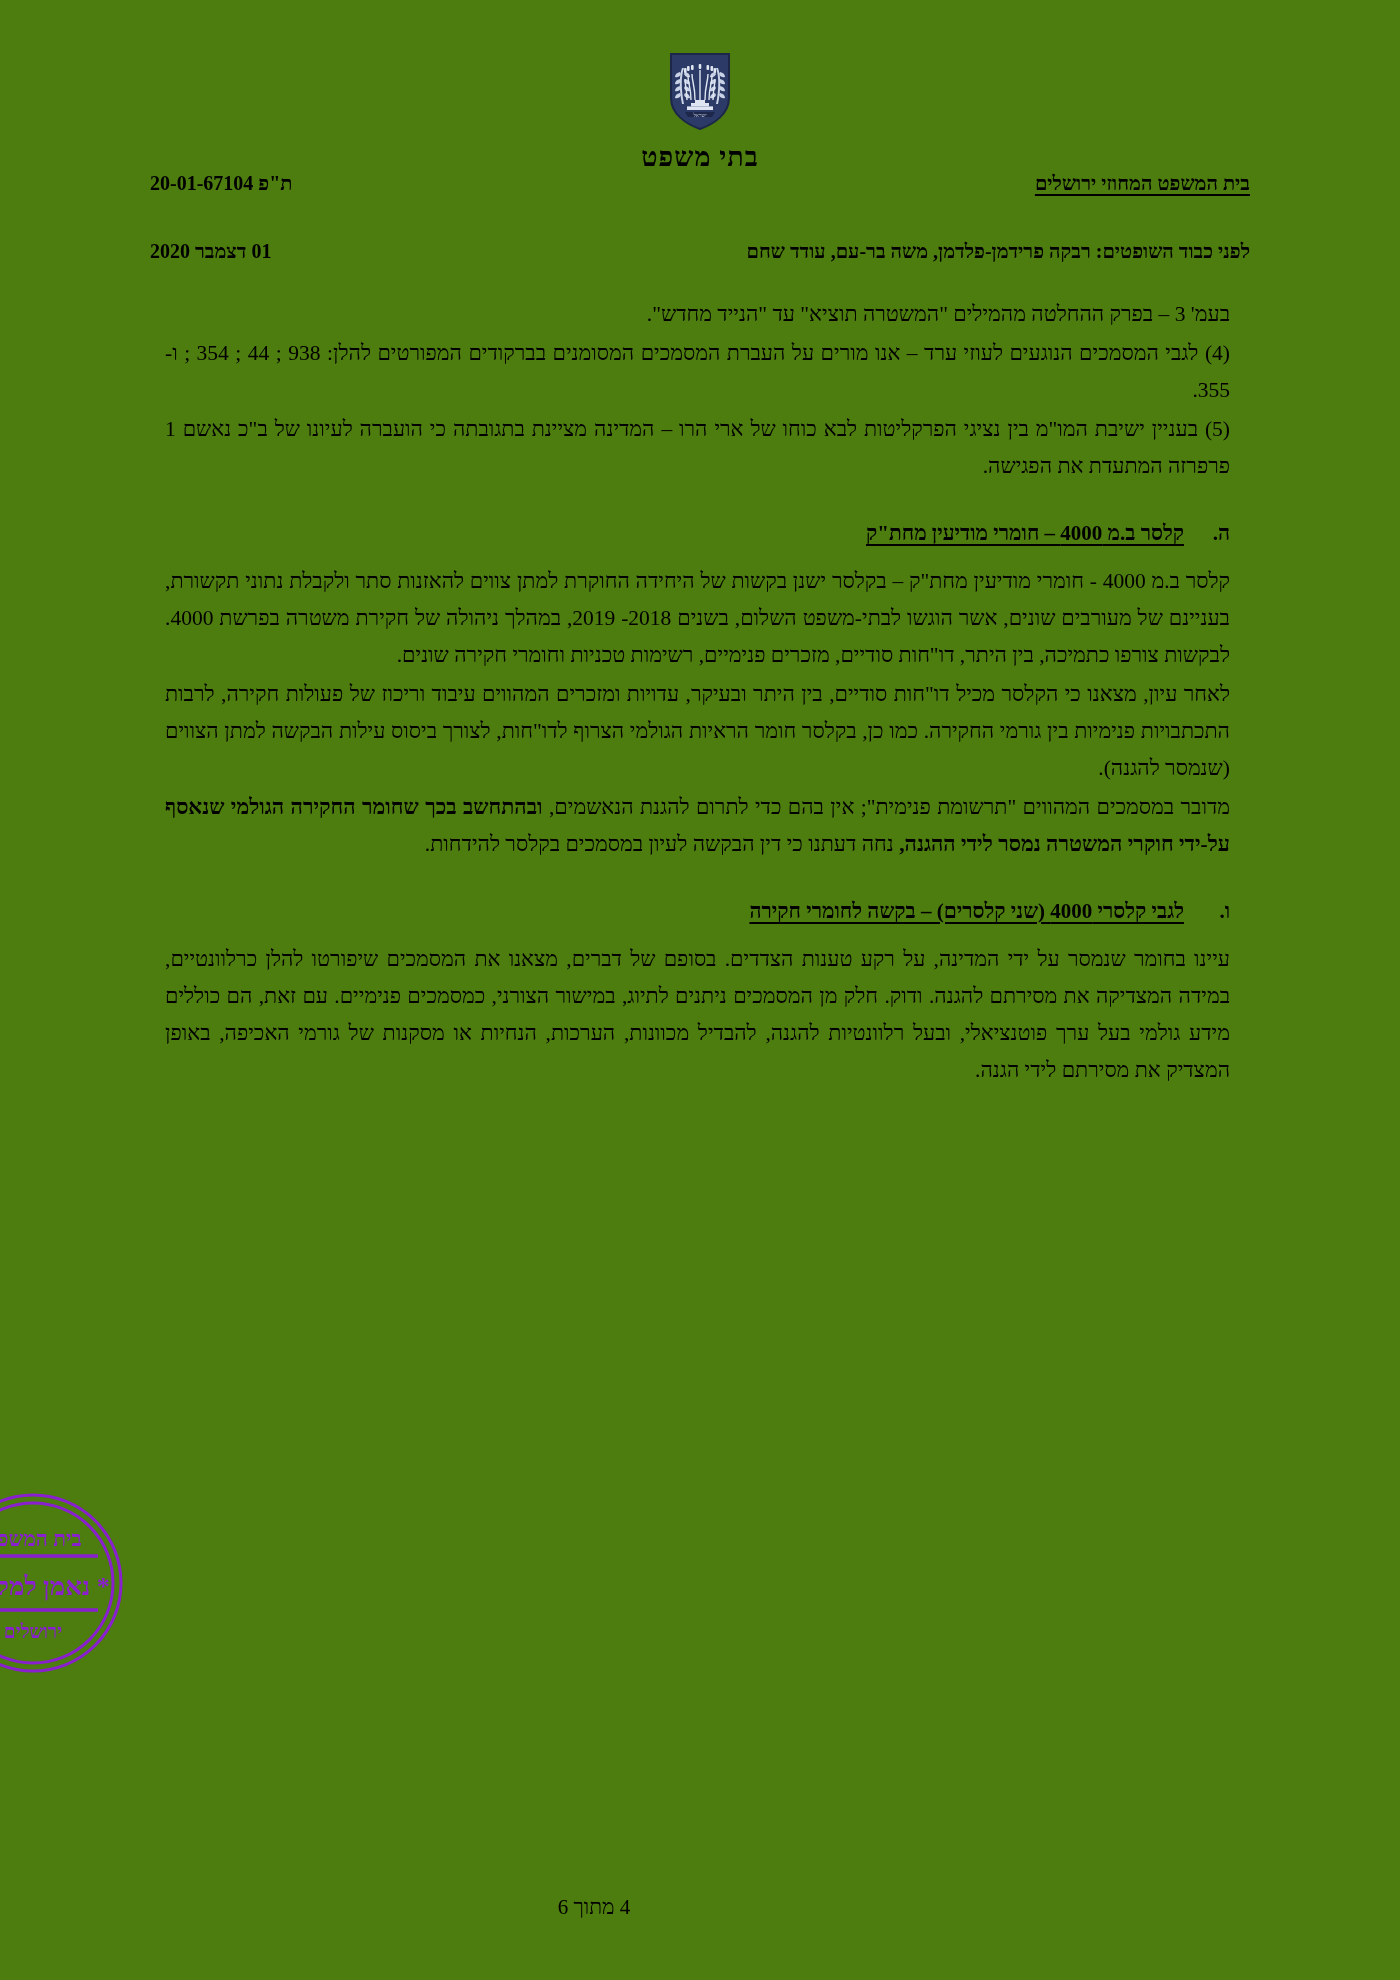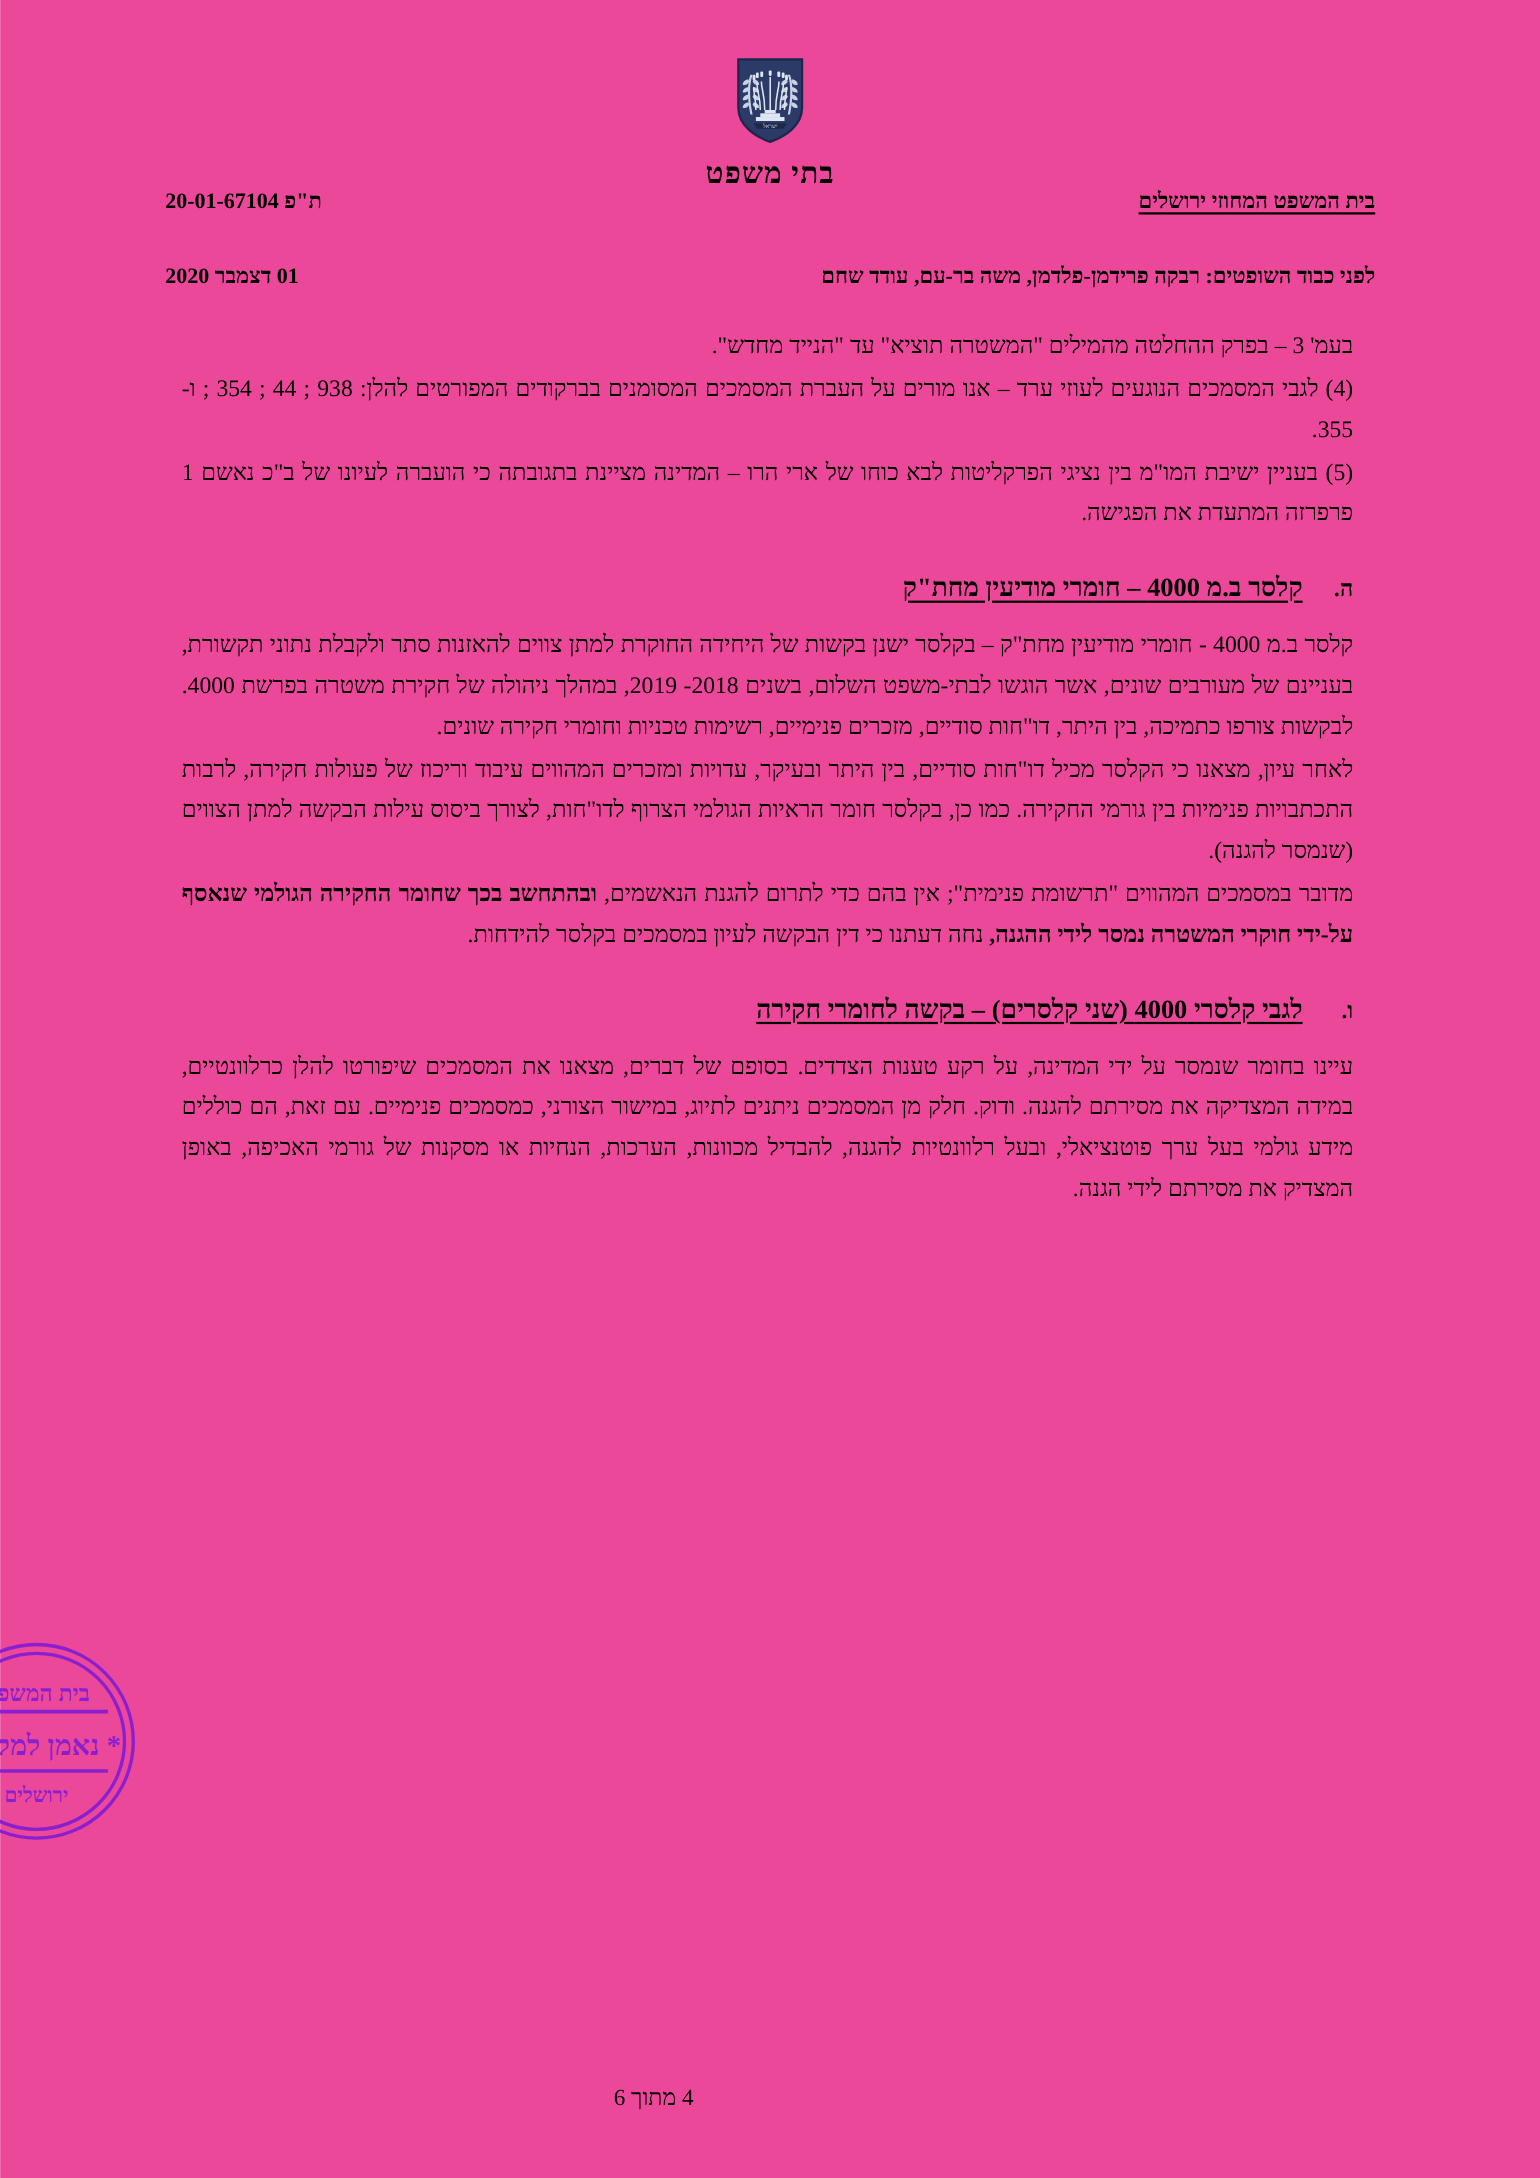--- a/index.html
+++ b/index.html
@@ -14,21 +14,21 @@
     position: relative;
     font-family: "Liberation Serif", "DejaVu Serif", serif;
     color: #000000;
     overflow: hidden;
   }
 
   .page {
     position: relative;
     width: 1400px;
     height: 1980px;
-    background: #ec4899;
+    background: #4d7c0f;
   }
 
   
   .masthead {
     position: absolute;
     top: 52px;
     left: 0;
     width: 1400px;
     text-align: center;
   }
@@ -127,21 +127,21 @@
   }
   .section-letter {
     font-weight: bold;
     font-size: 21px;
     width: 46px;
     flex: 0 0 46px;
     text-align: right;
   }
   .section-title {
     font-weight: bold;
-    font-size: 24px;
+    font-size: 21px;
     text-decoration: underline;
     text-underline-offset: 4px;
   }
 
   
   .stamp {
     position: absolute;
     left: -62px;
     top: 1488px;
     width: 190px;

